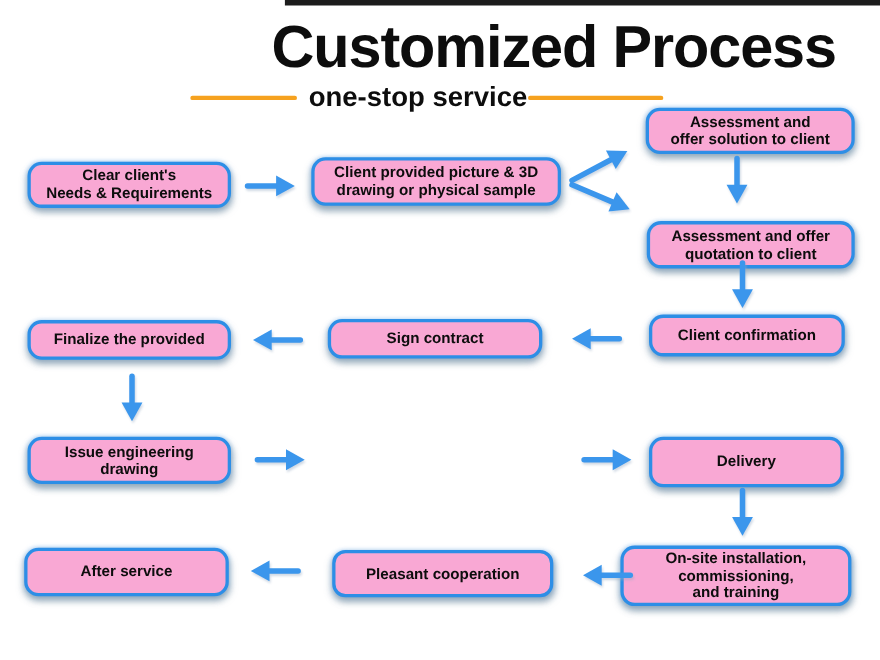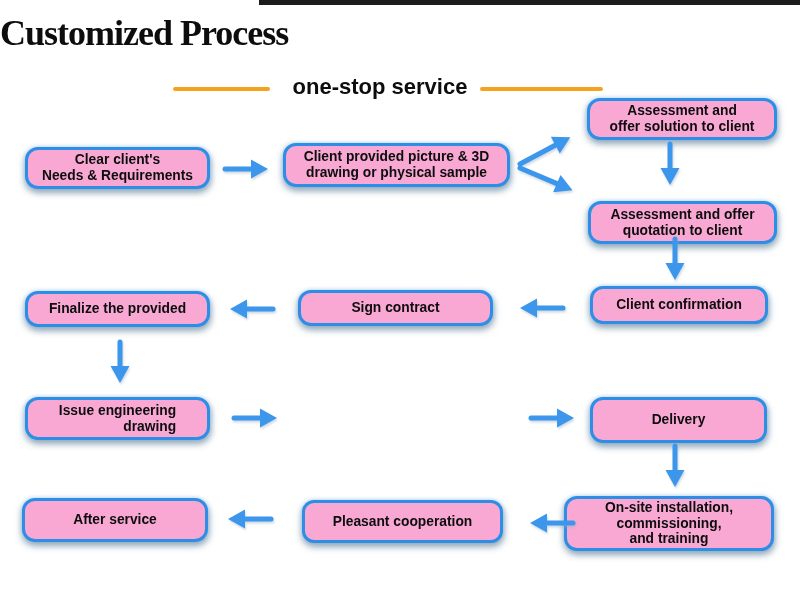--- a/index.html
+++ b/index.html
@@ -9,46 +9,46 @@
     --ink:#0d0d0d;
     --bar:#1c1c1c;
   }
   html,body{margin:0;padding:0;background:#e9e9e9;}
   #stage{
     position:relative;width:800px;height:600px;background:#ffffff;
     font-family:"Liberation Sans", sans-serif;overflow:hidden;
   }
   .top-bar{position:absolute;left:259px;top:0;width:541px;height:5px;background:var(--bar);}
   .title{
-    position:absolute;left:0;top:12px;width:760px;text-align:left;
-    font-size:36px;font-weight:700;color:var(--ink);letter-spacing:-1px;font-family:Liberation Serif, serif;
+    position:absolute;left:0;top:12px;width:760px;text-align:right;
+    font-size:54px;font-weight:700;color:var(--ink);letter-spacing:-1px;
   }
   .subtitle{
     position:absolute;left:0;top:74px;width:760px;text-align:center;
-    font-size:22px;font-weight:700;color:var(--ink);
+    font-size:25px;font-weight:700;color:var(--ink);
   }
   .rule{position:absolute;height:4px;background:var(--orange);border-radius:2px;}
   .rule-left{left:173px;top:87px;width:97px;}
   .rule-right{left:480px;top:87px;width:123px;}
   .node{
     position:absolute;box-sizing:border-box;background:#f9a8d4;
     border:3px solid var(--border-blue);border-radius:13px;
     display:flex;align-items:center;justify-content:center;text-align:center;
     font-size:13.8px;font-weight:700;color:var(--ink);line-height:1.14;
     white-space:pre-line;padding:2px 6px;
     box-shadow:2px 4px 6px rgba(120,145,165,.55), -2px 4px 6px rgba(120,145,165,.35), 0 0 4px rgba(110,175,240,.55);
   }
   .n-clear{left:25px;top:147px;width:185px;height:42px;}
   .n-picture{left:283px;top:143px;width:227px;height:44px;}
   .n-solution{left:587px;top:98px;width:190px;height:42px;}
   .n-quotation{left:588px;top:201px;width:189px;height:43px;}
   .n-confirm{left:590px;top:286px;width:178px;height:38px;}
   .n-sign{left:298px;top:290px;width:195px;height:36px;}
   .n-finalize{left:25px;top:291px;width:185px;height:36px;}
-  .n-issue{left:25px;top:397px;width:185px;height:43px;text-align:right;}
+  .n-issue{left:25px;top:397px;width:185px;height:43px;}
   .n-produce{left:303px;top:397px;width:192px;height:38px;}
   .n-delivery{left:590px;top:397px;width:177px;height:46px;}
   .n-onsite{left:564px;top:496px;width:210px;height:55px;text-align:center;}
   .n-pleasant{left:302px;top:500px;width:201px;height:43px;border-radius:12px;}
   .n-after{left:22px;top:498px;width:186px;height:44px;}
   .arr{position:absolute;filter:drop-shadow(1px 2px 1px rgba(150,170,195,.45));}
   .arr line{stroke:var(--arrow);stroke-width:5;stroke-linecap:round;}
   .arr path{fill:var(--arrow);}
 </style>
 </head>

